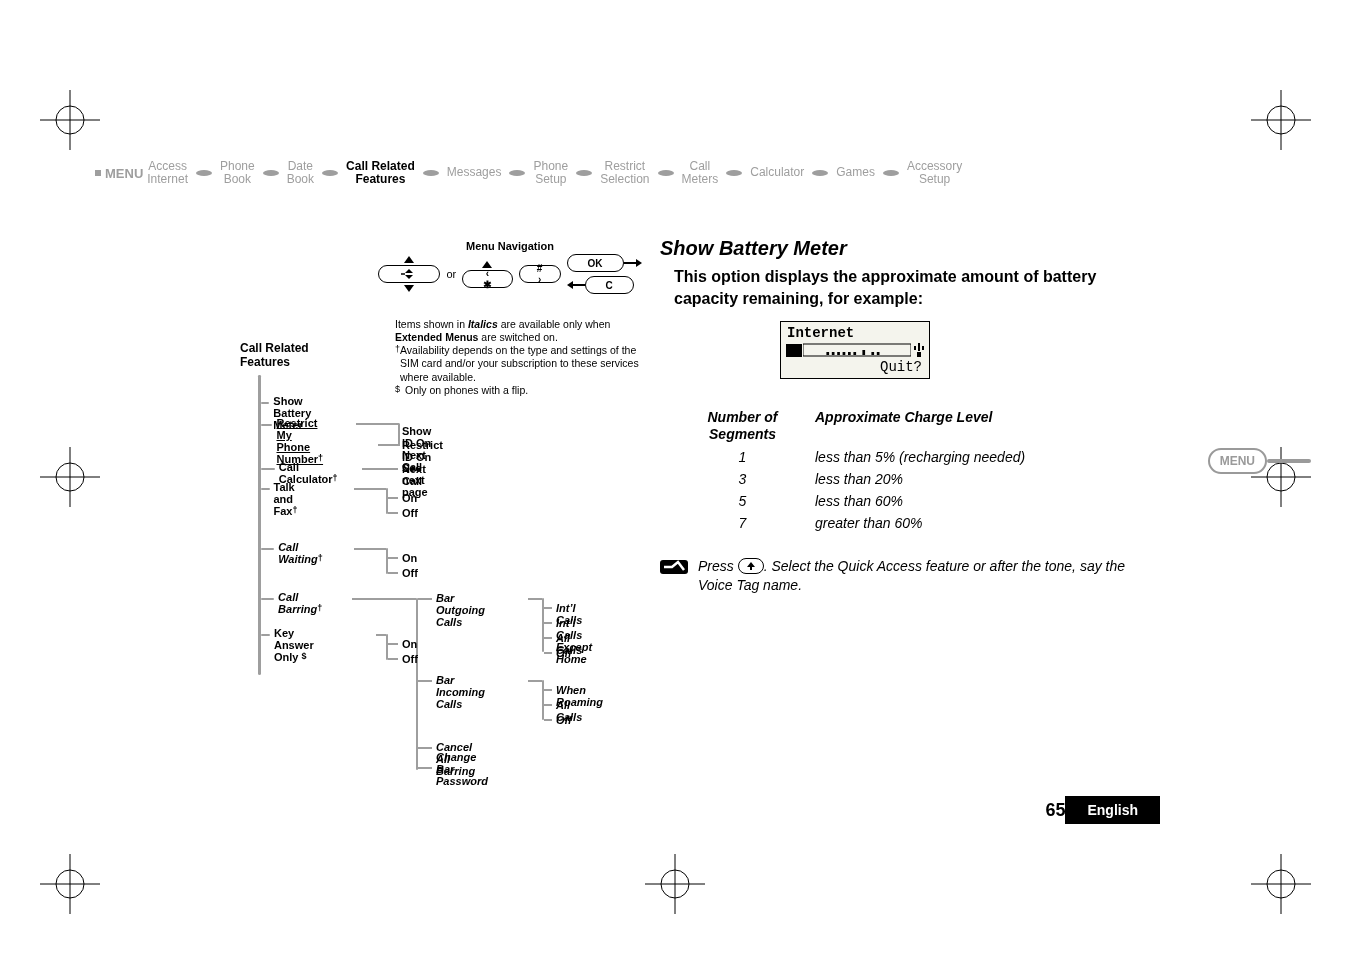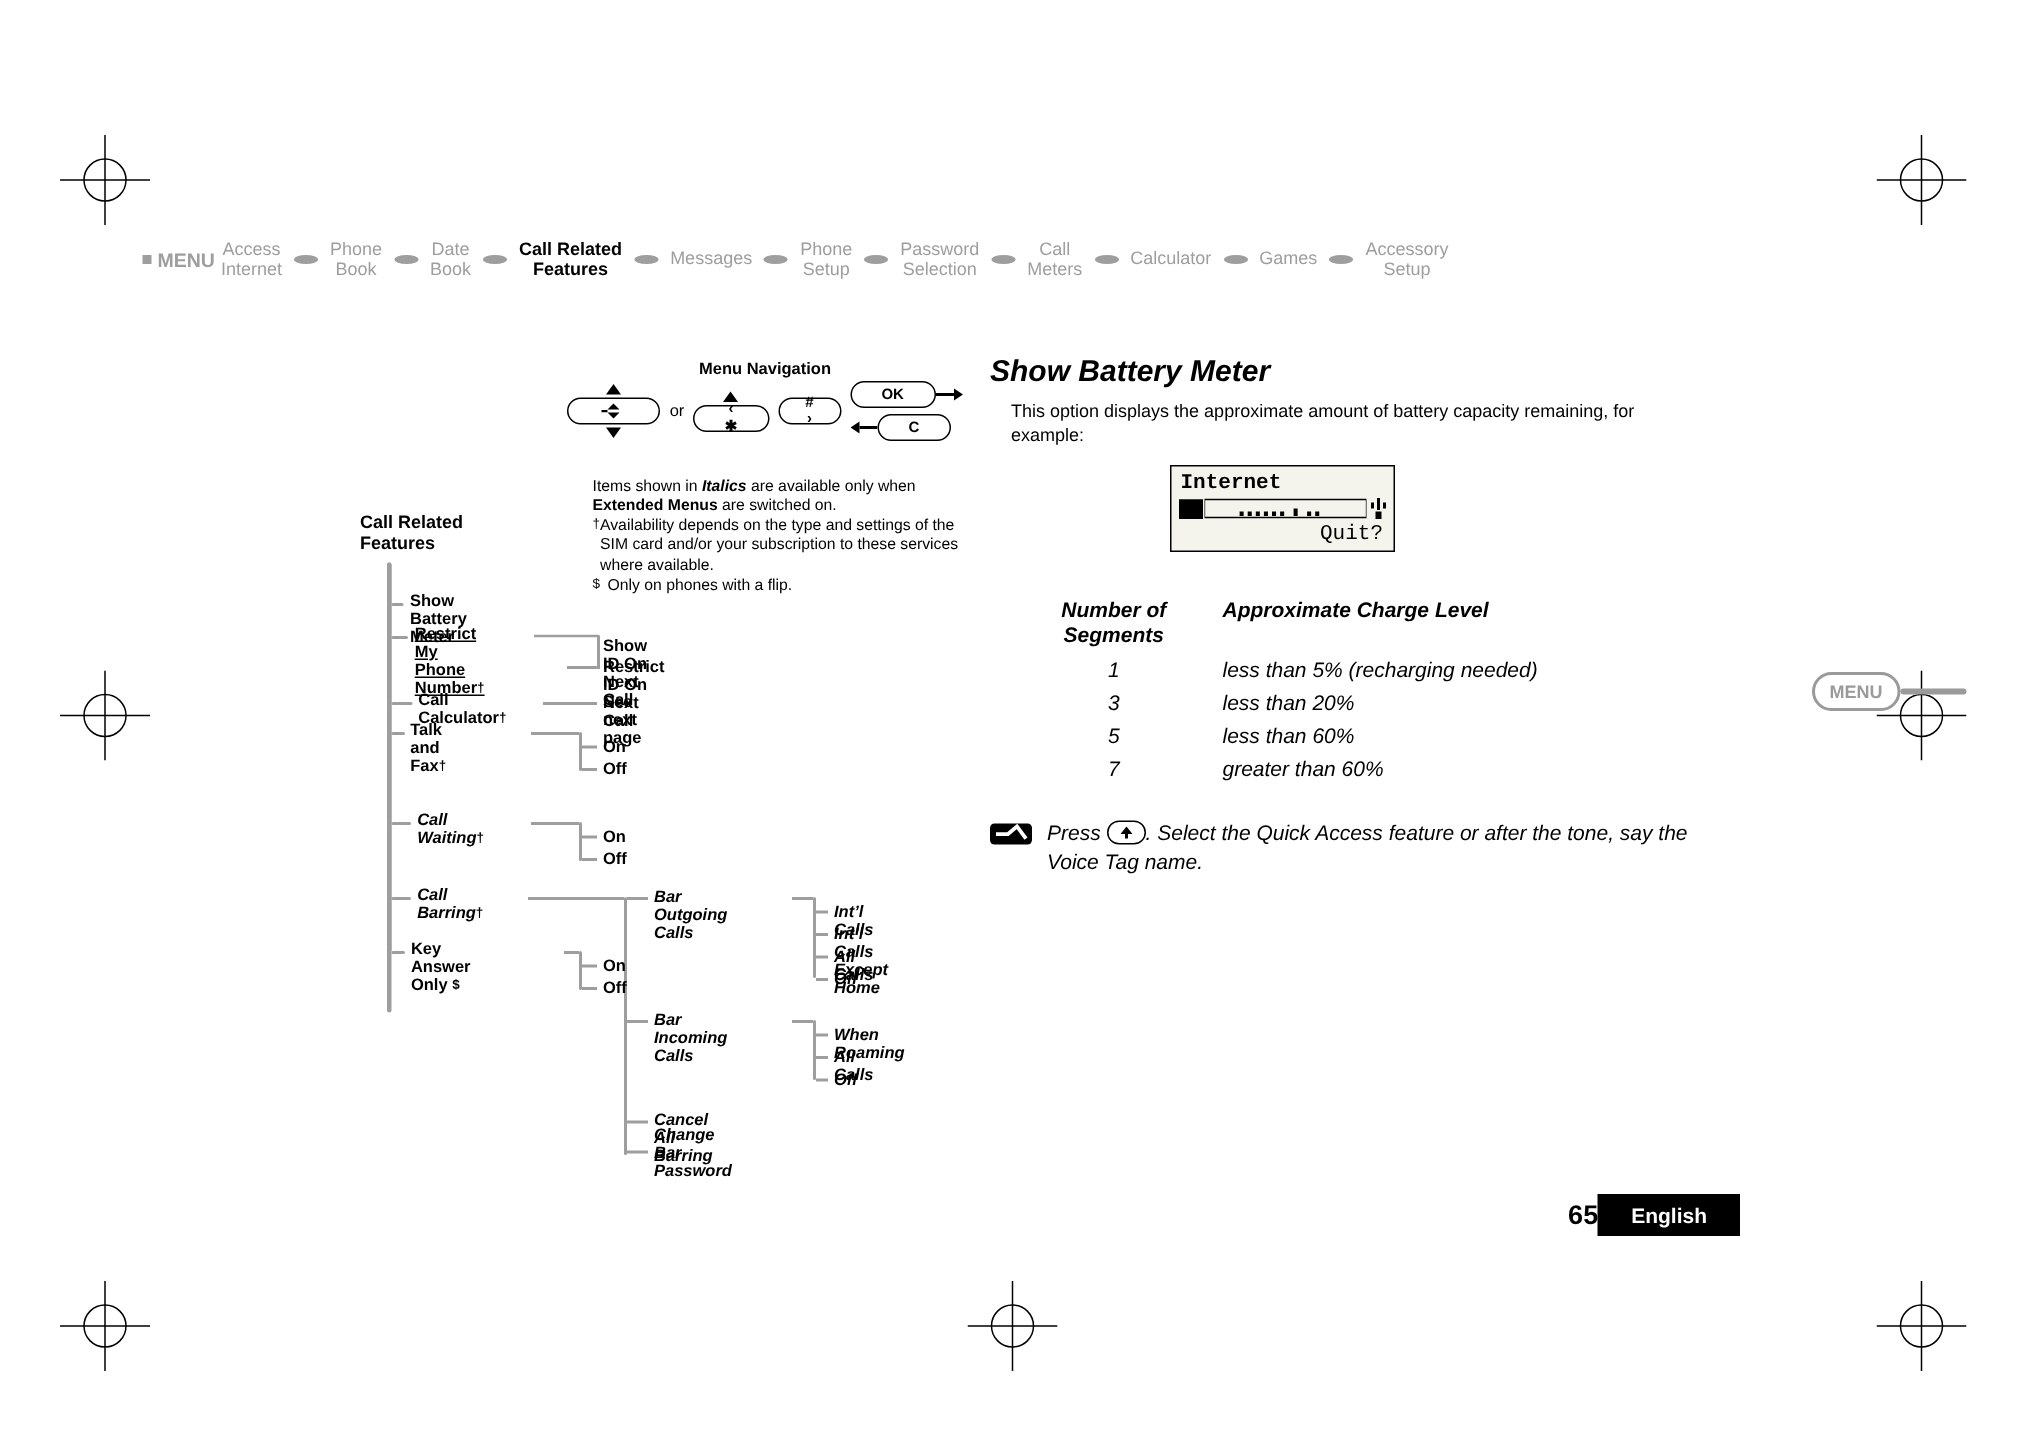--- a/index.html
+++ b/index.html
@@ -137,24 +137,25 @@
     top: 237px;
     width: 480px;
   }
   .right-col h2 {
     font-size: 20px;
     font-style: italic;
     font-weight: bold;
     color: #000;
   }
   .right-col p.desc {
-    font-size: 12px;
+    font-size: 16px;
     line-height:1.35;
     margin-left: 14px;
     margin-top: 6px;
+    font-weight: bold;
   }
 
   .lcd-box {
     margin-top: 12px;
     margin-left: 120px;
     width: 150px;
     border:1px solid #000;
     background:#f4f4ed;
     padding:3px;
     font-family: "Courier New", monospace;
@@ -363,21 +364,21 @@
       <div class="top-node">
         <div>Phone</div>
         <div>Setup</div>
       </div>
       <div class="top-sep">
         <svg viewBox="0 0 18 8">
           <ellipse cx="9" cy="4" rx="8" ry="3" fill="#9e9e9e"></ellipse>
         </svg>
       </div>
       <div class="top-node">
-        <div>Password</div>
+        <div>Restrict</div>
         <div>Selection</div>
       </div>
       <div class="top-sep">
         <svg viewBox="0 0 18 8">
           <ellipse cx="9" cy="4" rx="8" ry="3" fill="#9e9e9e"></ellipse>
         </svg>
       </div>
       <div class="top-node">
         <div>Call</div>
         <div>Meters</div>

